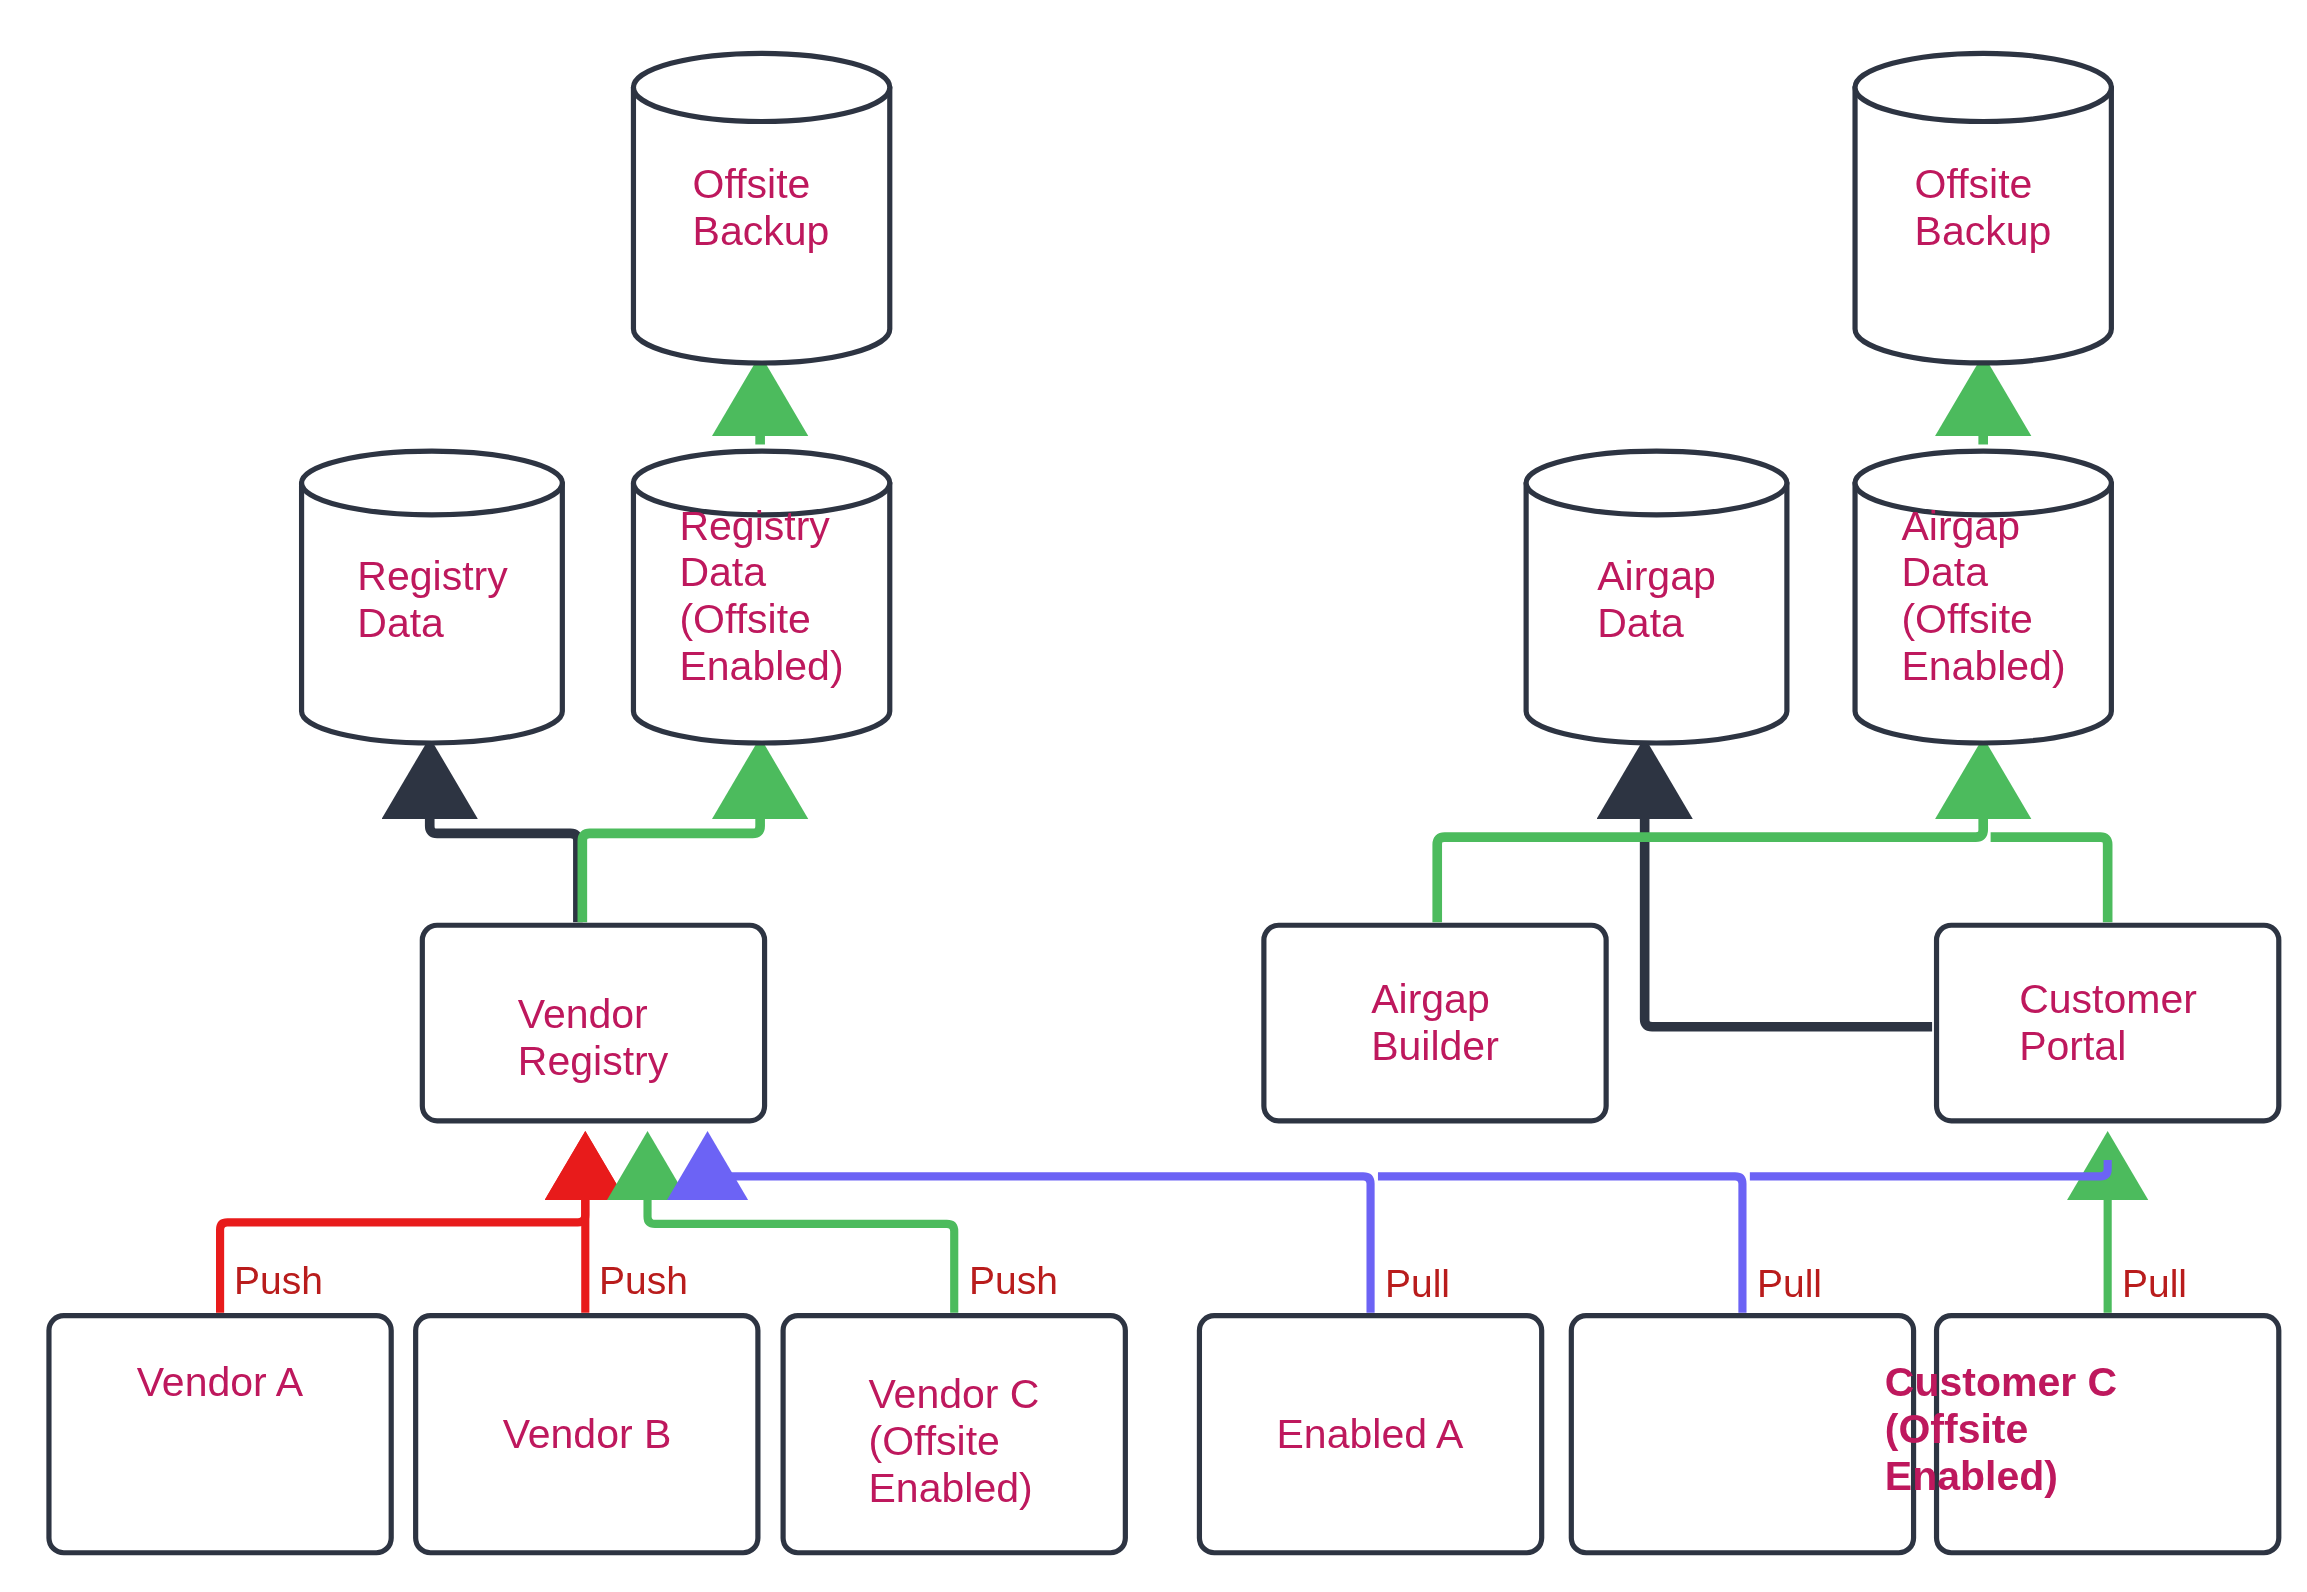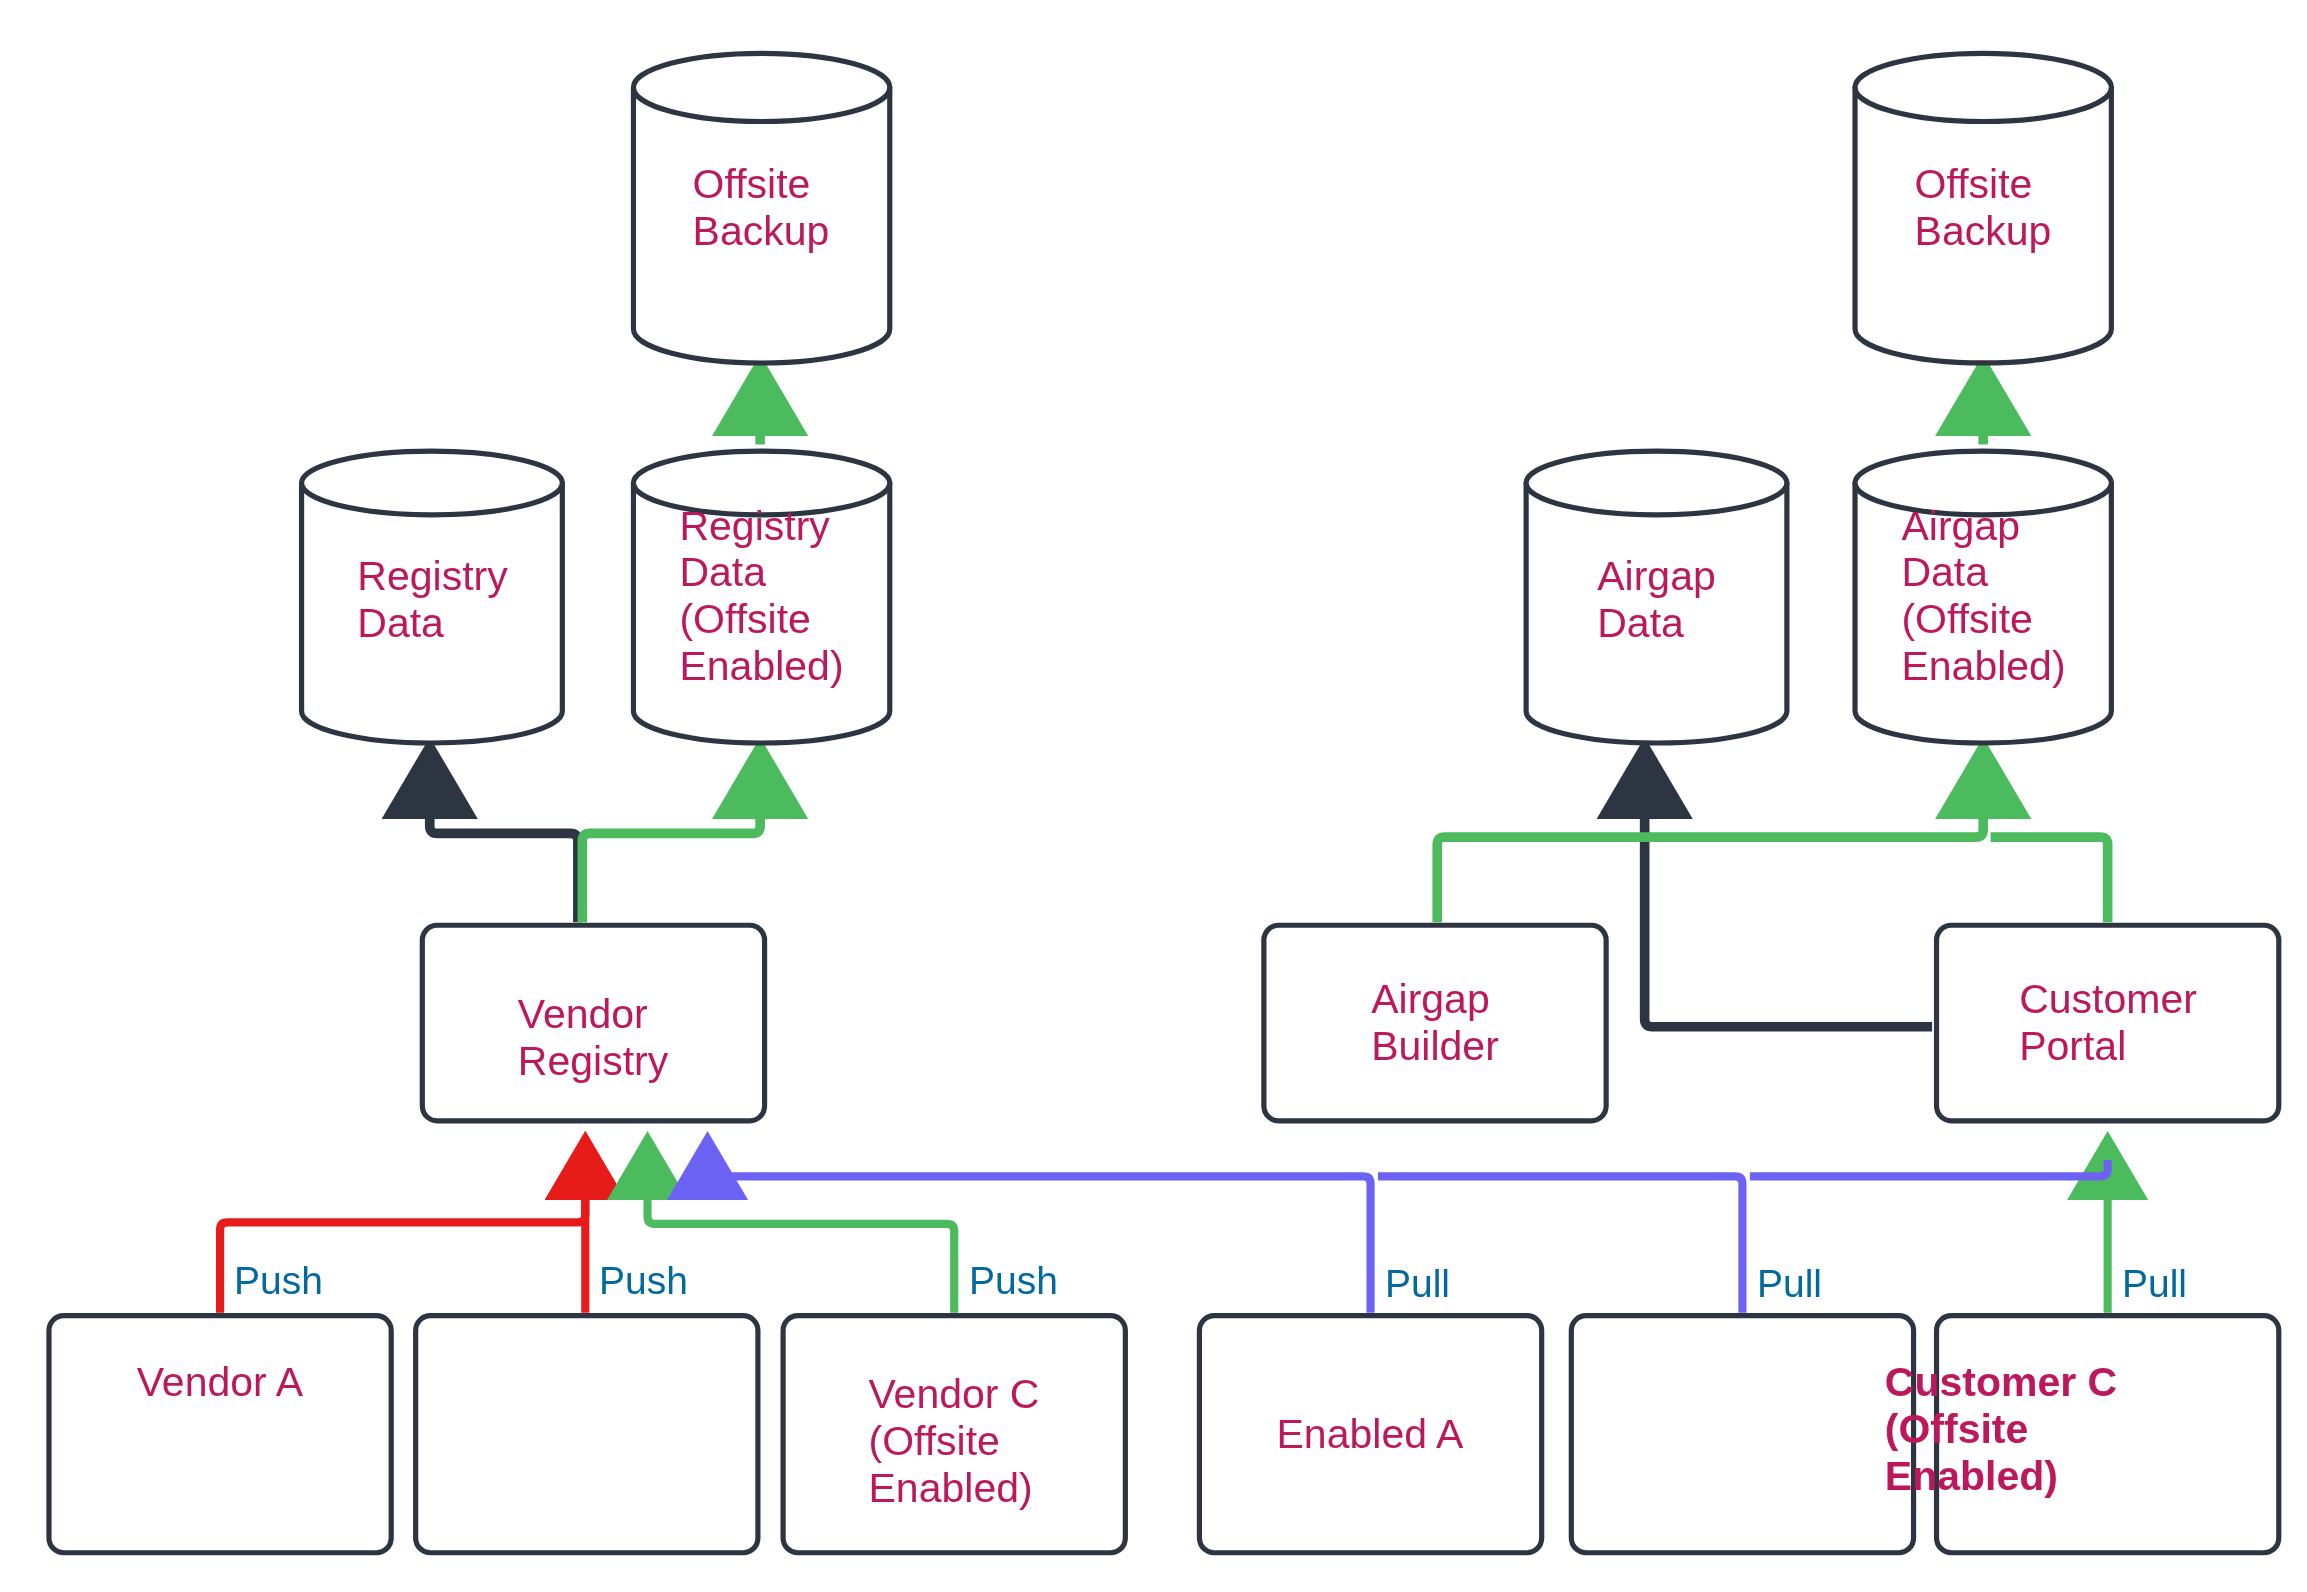--- a/index.html
+++ b/index.html
@@ -6,21 +6,21 @@
   #stage{position:relative;width:2307px;height:1592px;background:#ffffff;
          font-family:"Liberation Sans","DejaVu Sans",sans-serif;overflow:hidden;}
   svg.layer{position:absolute;left:0;top:0;width:2307px;height:1592px;}
   .node-label{
     position:absolute;display:flex;align-items:center;justify-content:center;
     text-align:left;color:#be185d;font-size:41px;line-height:1.14;
     font-family:"Liberation Sans","DejaVu Sans",sans-serif;
     pointer-events:none;white-space:pre-line;
   }
   .edge-label{
-    position:absolute;color:#0369a1;font-size:39px;line-height:1;
+    position:absolute;color:#b91c1c;font-size:39px;line-height:1;
     font-family:"Liberation Sans","DejaVu Sans",sans-serif;
     background:#ffffff;padding:1.5px 6px;white-space:nowrap;
   }
   .hit{position:absolute;cursor:pointer;}
 </style>
 </head>
 <body>
 
 <div id="stage">
 
@@ -141,20 +141,21 @@
 Registry</div>
 
   <div class="node-label" style="left:1264px;top:925px;width:342px;height:196px;">Airgap
 Builder</div>
 
   <div class="node-label" style="left:1937px;top:925px;width:342px;height:196px;">Customer
 Portal</div>
 
   <div class="node-label" style="left:49px;top:1264px;width:342px;height:237px;">Vendor A</div>
 
+  <div class="node-label" style="left:416px;top:1316px;width:342px;height:237px;">Vendor B</div>
 
   <div class="node-label" style="left:783px;top:1338px;width:342px;height:207px;">Vendor C
 (Offsite
 Enabled)</div>
 
   <div class="node-label" style="left:1199px;top:1316px;width:342px;height:237px;">Enabled A</div>
 
 
   <div class="node-label" style="left:1830px;top:1326px;width:342px;height:207px;font-weight:bold;">Customer C
 (Offsite

